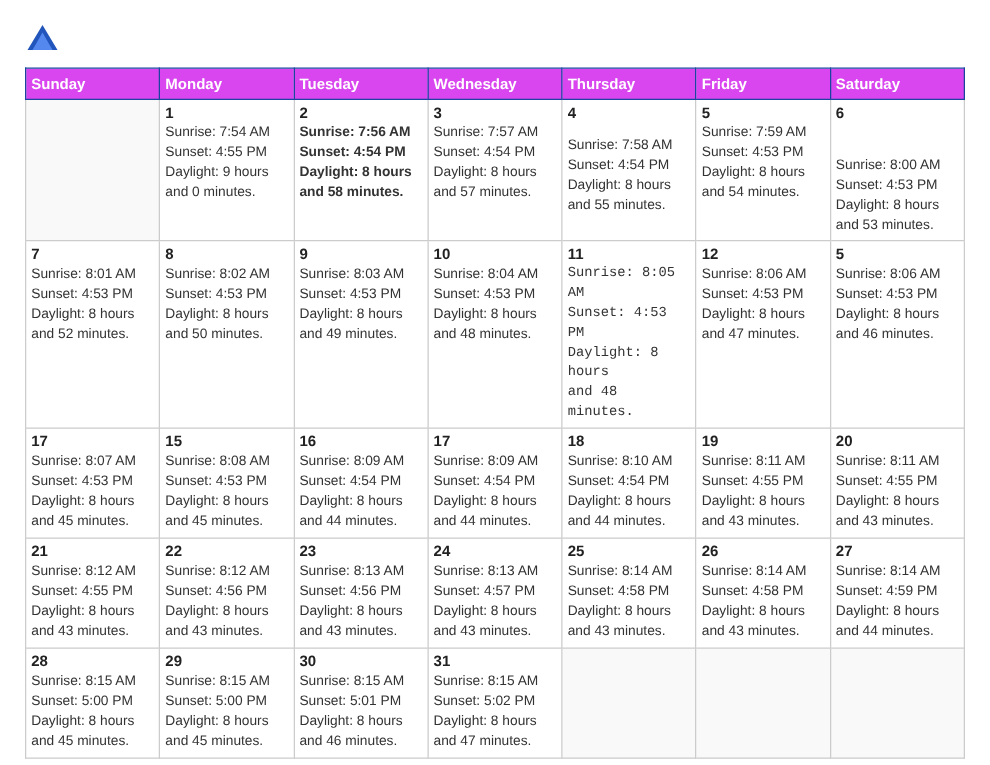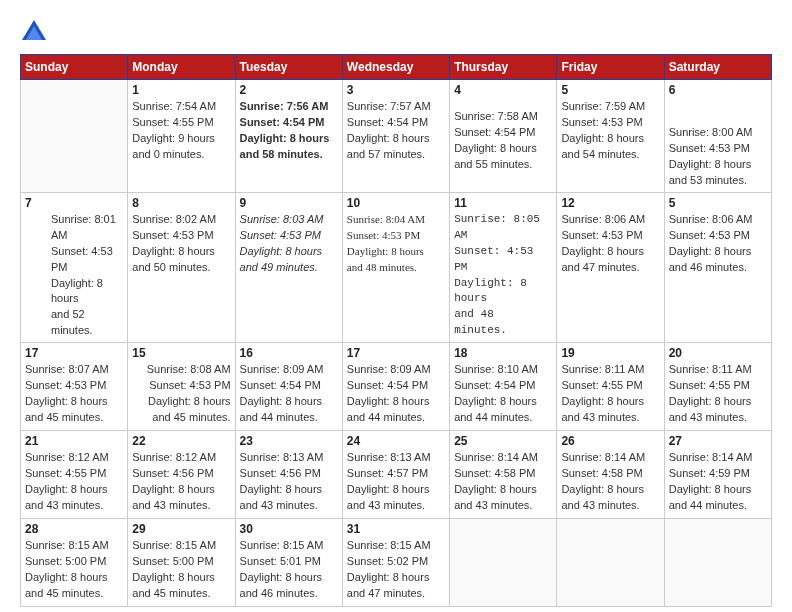--- a/index.html
+++ b/index.html
@@ -53,21 +53,21 @@
       color: #444;
     }
     .calendar {
       flex: 1;
       border: 1px solid #ccc;
       border-collapse: collapse;
       width: 100%;
       table-layout: fixed;
     }
     .calendar th {
-      background: #b91c1c;
+      background: #d946ef;
       color: #fff;
       font-size: 12px;
       font-weight: bold;
       padding: 5px 4px;
       text-align: left;
       border: 1px solid #1a44a0;
     }
     .calendar td {
       border: 1px solid #ccc;
       vertical-align: top;
@@ -167,42 +167,42 @@
             <div class="day-number">6</div>
             <div class="day-info" style="white-space: pre-line; margin-top: 28px;">Sunrise: 8:00 AM
 Sunset: 4:53 PM
 Daylight: 8 hours
 and 53 minutes.</div>
           </td>
         </tr>
         <tr>
           <td>
             <div class="day-number">7</div>
-            <div class="day-info" style="white-space: pre-line; margin-left: 26px;">Sunrise: 8:01 AM
+            <div class="day-info" style="white-space: pre-line;">Sunrise: 8:01 AM
 Sunset: 4:53 PM
 Daylight: 8 hours
 and 52 minutes.</div>
           </td>
           <td>
             <div class="day-number">8</div>
             <div class="day-info" style="white-space: pre-line;">Sunrise: 8:02 AM
 Sunset: 4:53 PM
 Daylight: 8 hours
 and 50 minutes.</div>
           </td>
           <td>
             <div class="day-number">9</div>
-            <div class="day-info" style="white-space: pre-line; font-style: italic;">Sunrise: 8:03 AM
+            <div class="day-info" style="white-space: pre-line;">Sunrise: 8:03 AM
 Sunset: 4:53 PM
 Daylight: 8 hours
 and 49 minutes.</div>
           </td>
           <td>
             <div class="day-number">10</div>
-            <div class="day-info" style="white-space: pre-line; font-family: Liberation Serif, serif;">Sunrise: 8:04 AM
+            <div class="day-info" style="white-space: pre-line;">Sunrise: 8:04 AM
 Sunset: 4:53 PM
 Daylight: 8 hours
 and 48 minutes.</div>
           </td>
           <td>
             <div class="day-number">11</div>
             <div class="day-info" style="white-space: pre-line; font-family: Liberation Mono, monospace;">Sunrise: 8:05 AM
 Sunset: 4:53 PM
 Daylight: 8 hours
 and 48 minutes.</div>
@@ -225,21 +225,21 @@
         <tr>
           <td>
             <div class="day-number">17</div>
             <div class="day-info" style="white-space: pre-line;">Sunrise: 8:07 AM
 Sunset: 4:53 PM
 Daylight: 8 hours
 and 45 minutes.</div>
           </td>
           <td>
             <div class="day-number">15</div>
-            <div class="day-info" style="white-space: pre-line; text-align: right;">Sunrise: 8:08 AM
+            <div class="day-info" style="white-space: pre-line;">Sunrise: 8:08 AM
 Sunset: 4:53 PM
 Daylight: 8 hours
 and 45 minutes.</div>
           </td>
           <td>
             <div class="day-number">16</div>
             <div class="day-info" style="white-space: pre-line;">Sunrise: 8:09 AM
 Sunset: 4:54 PM
 Daylight: 8 hours
 and 44 minutes.</div>

